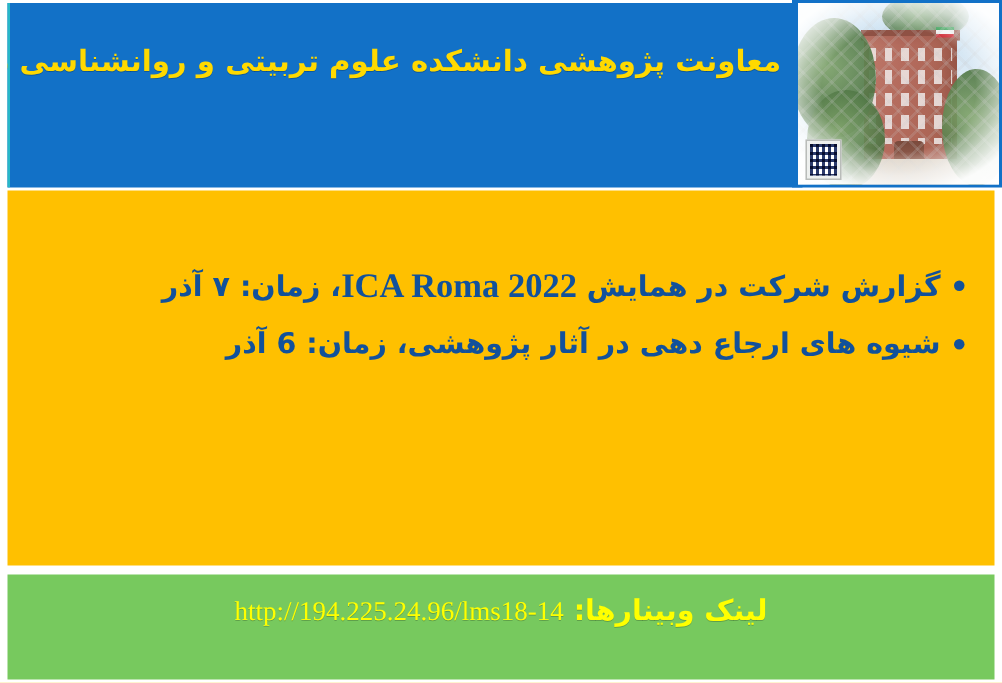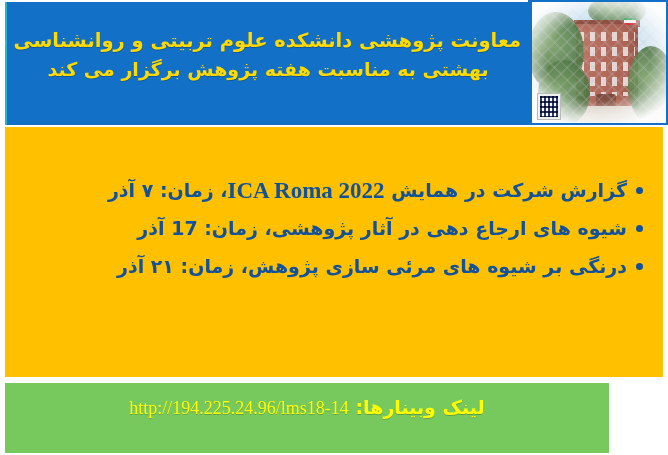--- a/index.html
+++ b/index.html
@@ -229,21 +229,21 @@
     text-decoration: underline wavy #e03020;
     text-decoration-thickness: 1px;
     text-underline-offset: 2px;
   }
 
   
   .footer-band {
     position: absolute;
     left: 5px;
     top: 383px;
-    width: 604px;
+    width: 658px;
     height: 70px;
     background: #77c95e;
   }
   .footer-line {
     direction: rtl;
     text-align: center;
     color: #ffff00;
     font-family: "DejaVu Sans", sans-serif;
     font-weight: bold;
     font-size: 19px;
@@ -263,21 +263,20 @@
 </style>
 </head>
 <body>
 
 <div id="poster">
 
   <div class="header-band">
     <div class="header-accent-left"></div>
     <div class="header-text-wrap">
       <span class="header-line l1">معاونت پژوهشی دانشکده علوم تربیتی و روانشناسی دانشگاه شهید</span>
-      <span class="header-line l2">بهشتی به مناسبت هفته پژوهش برگزار می کند</span>
     </div>
   </div>
 
   <div class="photo-frame">
     <div class="photo-inner">
       <div class="photo-sky"></div>
       <div class="tree t4"></div>
       <div class="bldg-roof"></div>
       <div class="bldg"></div>
       <div class="bldg-wins"></div>
@@ -298,27 +297,23 @@
   <div class="body-band">
     <ul class="bullet-list">
 
       <li class="bullet-item">
         <span class="dot"></span>
         <span class="bullet-text">گزارش  شرکت در همایش  </span><span class="latin">ICA Roma 2022</span><span class="bullet-text">، زمان: ۷ آذر</span>
       </li>
 
       <li class="bullet-item">
         <span class="dot"></span>
-        <span class="bullet-text">شیوه های ارجاع دهی در آثار پژوهشی، زمان: 17 آذر</span>
+        <span class="bullet-text">شیوه های ارجاع دهی در آثار پژوهشی، زمان: 6 آذر</span>
       </li>
 
-      <li class="bullet-item">
-        <span class="dot"></span>
-        <span class="bullet-text">درنگی بر شیوه های مرئی سازی پژوهش، زمان: ۲۱ آذر</span>
-      </li>
 
 
     </ul>
   </div>
 
   <div class="footer-band">
     <div class="footer-line first">
       <span>لینک وبینارها:</span>
       <span class="footer-url">http://194.225.24.96/lms18-14</span>
     </div>

